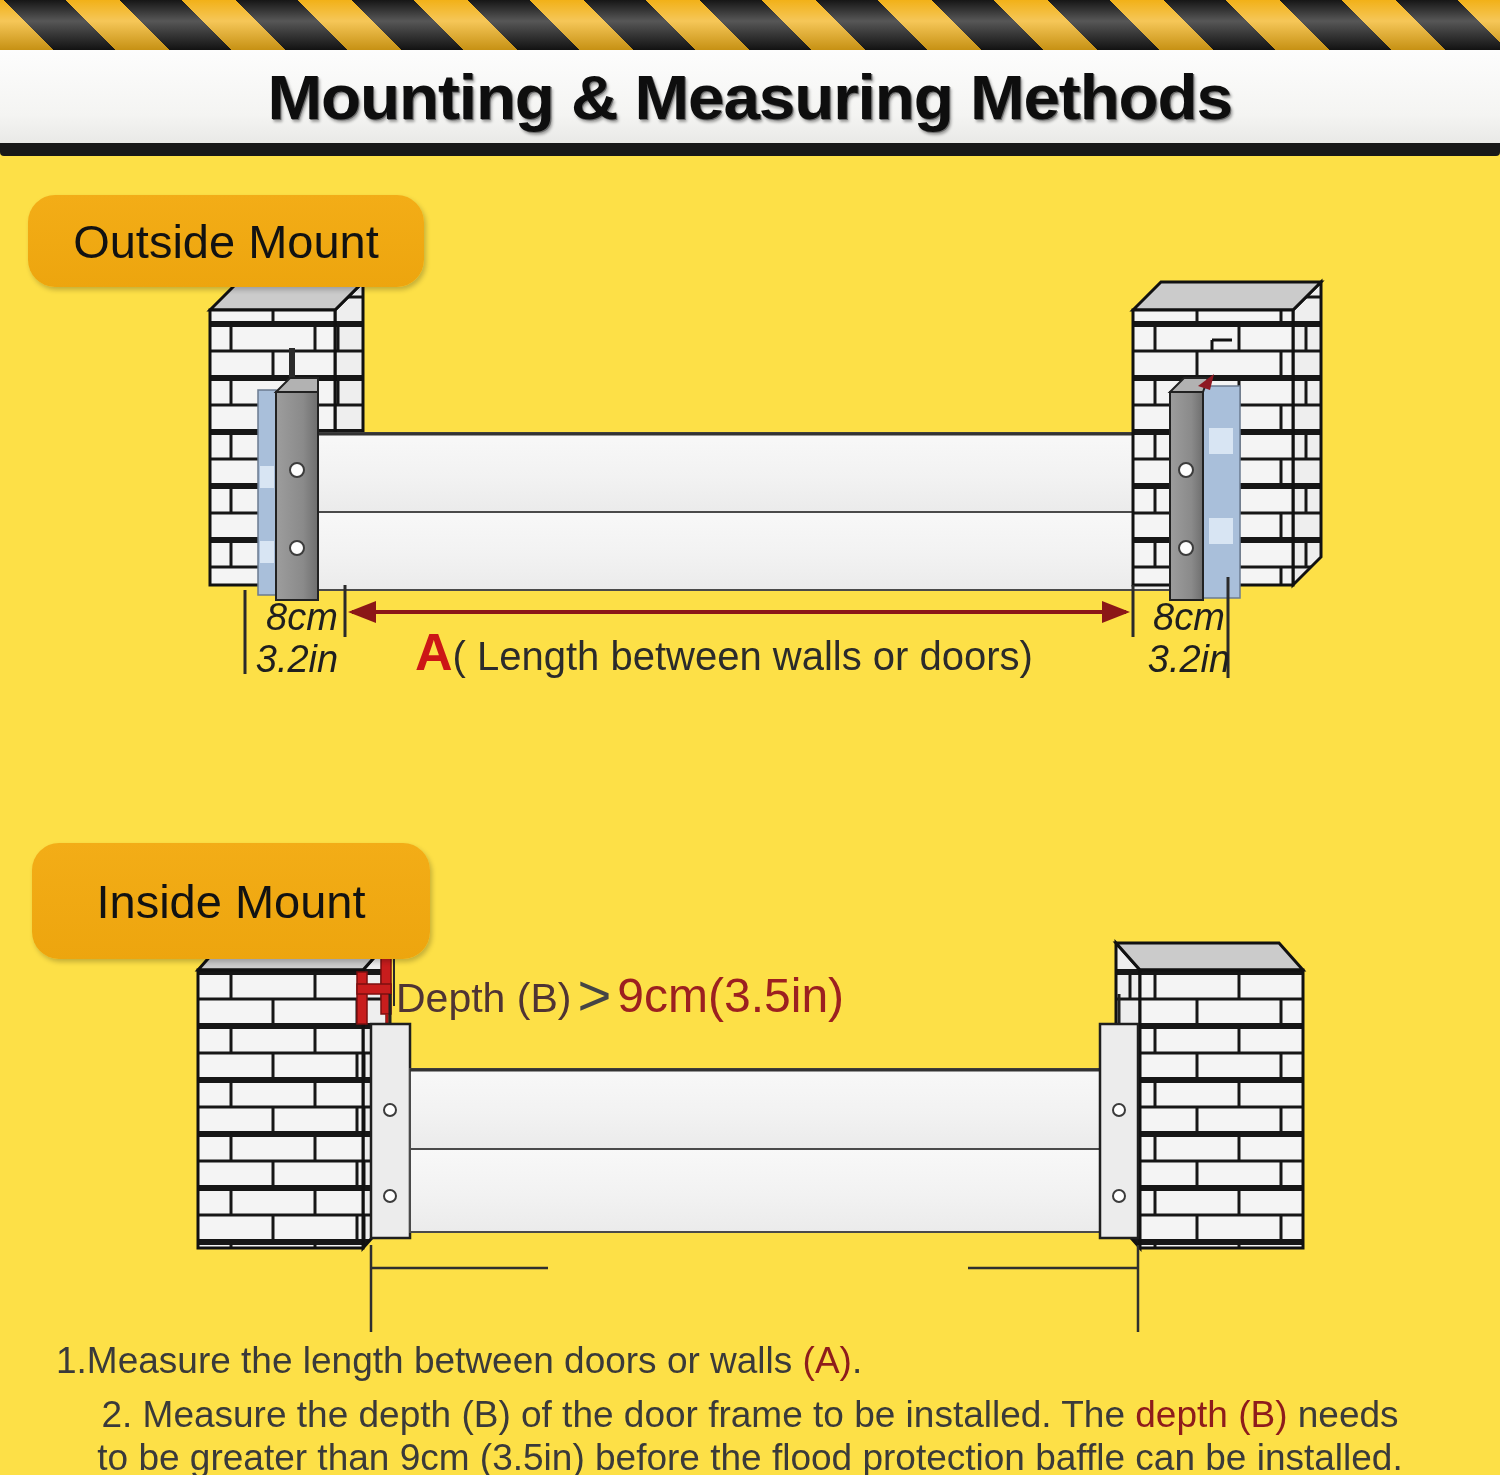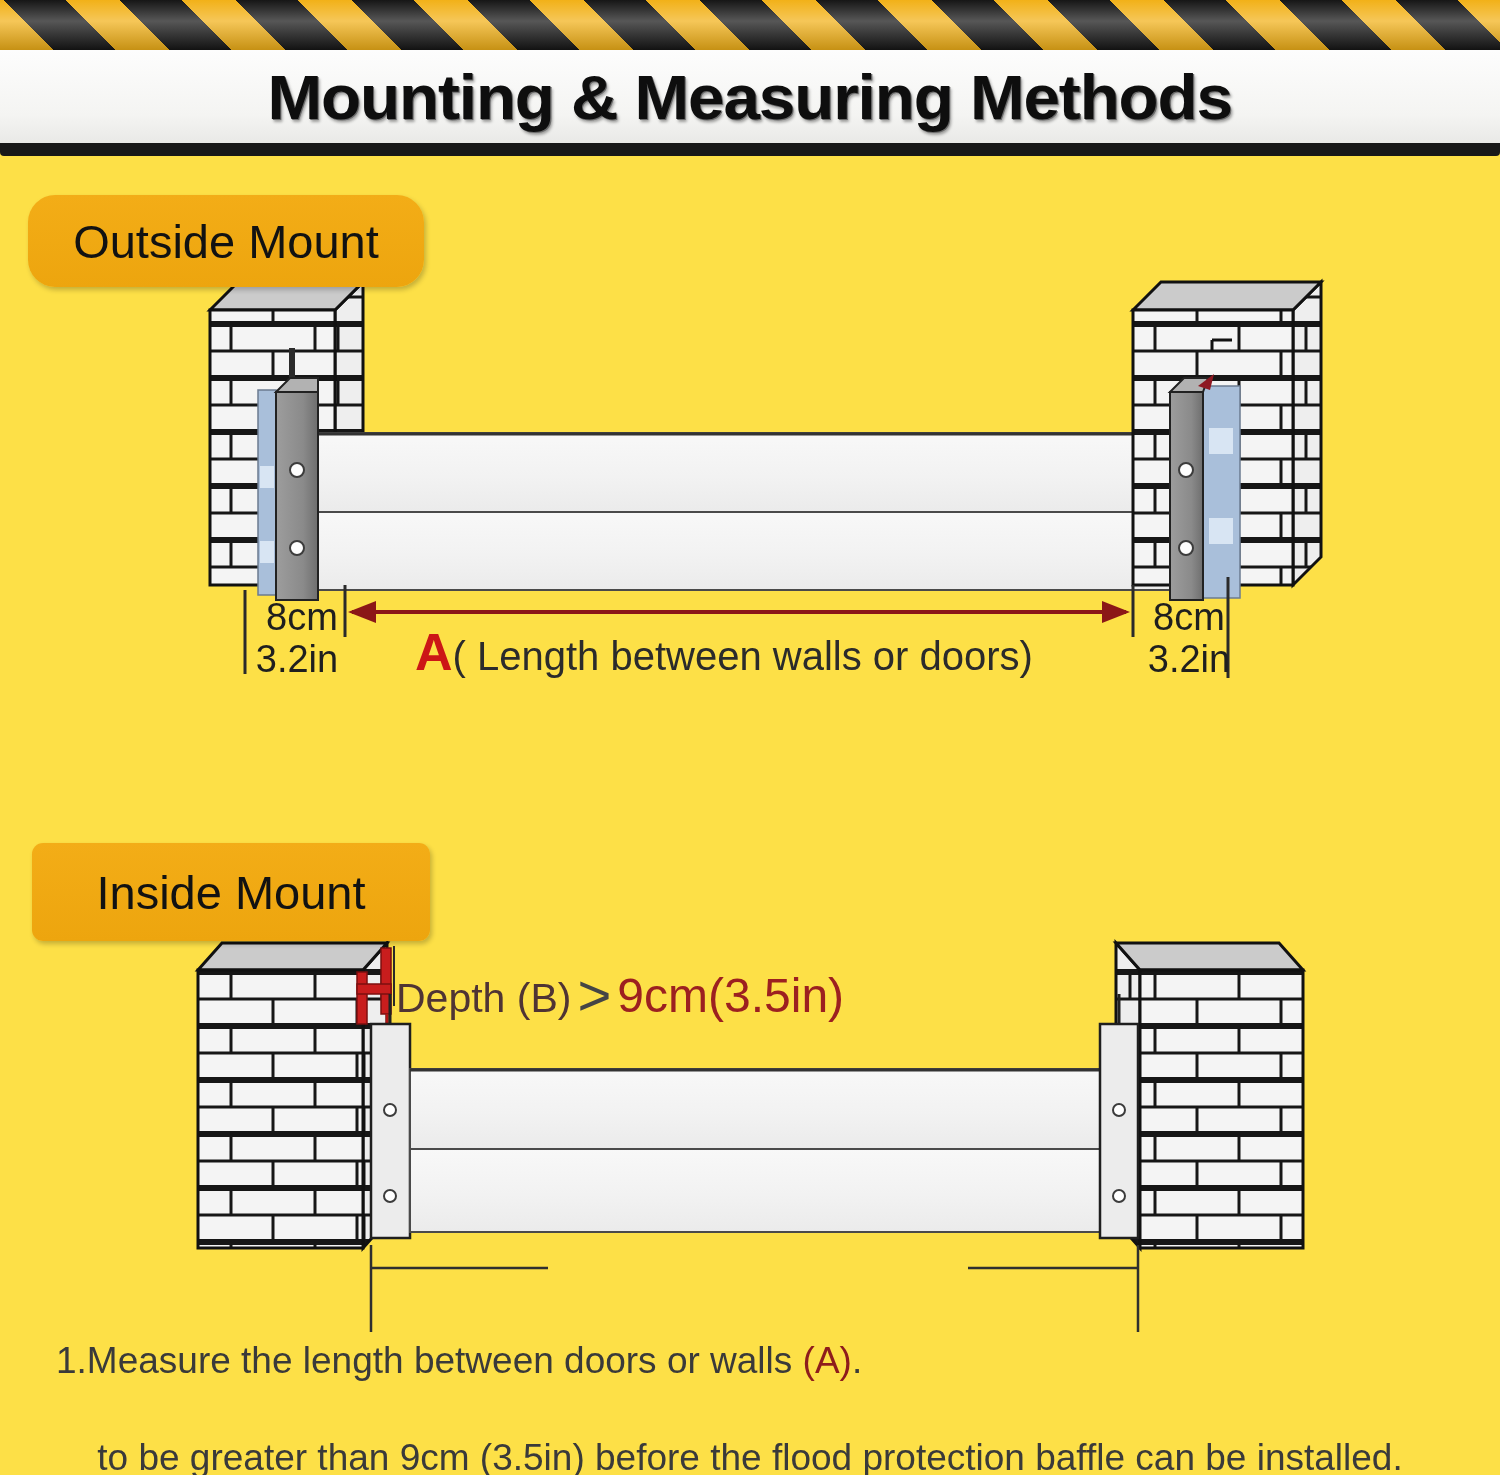--- a/index.html
+++ b/index.html
@@ -30,25 +30,25 @@
     background:#181818; border-radius:0 0 4px 4px;
   }
   
   .badge{
     position:absolute; background:linear-gradient(180deg,#f3ad17 0%,#eda50e 100%);
     border-radius:27px; display:flex; align-items:center; justify-content:center;
     font-size:47px; color:#121212; box-shadow:2px 3px 5px rgba(0,0,0,0.22);
     white-space:nowrap;
   }
   .badge-outside{ left:28px;  top:195px; width:396px; height:92px; }
-  .badge-inside { left:32px;  top:843px; width:398px; height:98px;border-radius:11px; }
+  .badge-inside { left:32px;  top:843px; width:398px; height:116px; }
   
   .diagram-svg{ position:absolute; left:0; top:0; width:1500px; height:1475px; }
   
-  .dim-label{ position:absolute; font-size:38px; color:#1f1f1f; text-align:center; width:118px; white-space:nowrap;}
+  .dim-label{ position:absolute; font-size:38px; color:#1f1f1f; text-align:center; width:118px; white-space:nowrap;font-style:italic;}
   .dim-left-cm { left:243px;  top:596px; }
   .dim-left-in { left:238px;  top:638px; }
   .dim-right-cm{ left:1130px; top:596px; }
   .dim-right-in{ left:1130px; top:638px; }
   .a-span-label{
     position:absolute; left:415px; top:622px; display:flex; align-items:baseline; white-space:nowrap;
   }
   .a-span-label .letter{ font-size:52px; font-weight:700; color:#cc1616; }
   .a-span-label .rest  { font-size:40px; color:#2b2b2b; }
   .steps{ position:absolute; font-size:37px; color:#3a3a3a; white-space:nowrap; }
@@ -229,17 +229,20 @@
   <div class="depth-label">
     <span class="d-name">Depth (B) </span>
     <span class="d-gt">&gt;</span>
     <span class="d-value">9cm(3.5in)</span>
   </div>
 
 
   <div class="steps steps-inside-1">
     <span>1.Measure the length between doors or walls </span><span class="red">(A)</span><span>.</span>
   </div>
+  <div class="steps steps-inside-2">
+    <span>2. Measure the depth (B) of the door frame to be installed. The </span><span class="red">depth (B)</span><span> needs</span>
+  </div>
   <div class="steps steps-inside-3">
     <span>to be greater than 9cm (3.5in) before the flood protection baffle can be installed.</span>
   </div>
 
 </div>
 
 </body></html>

